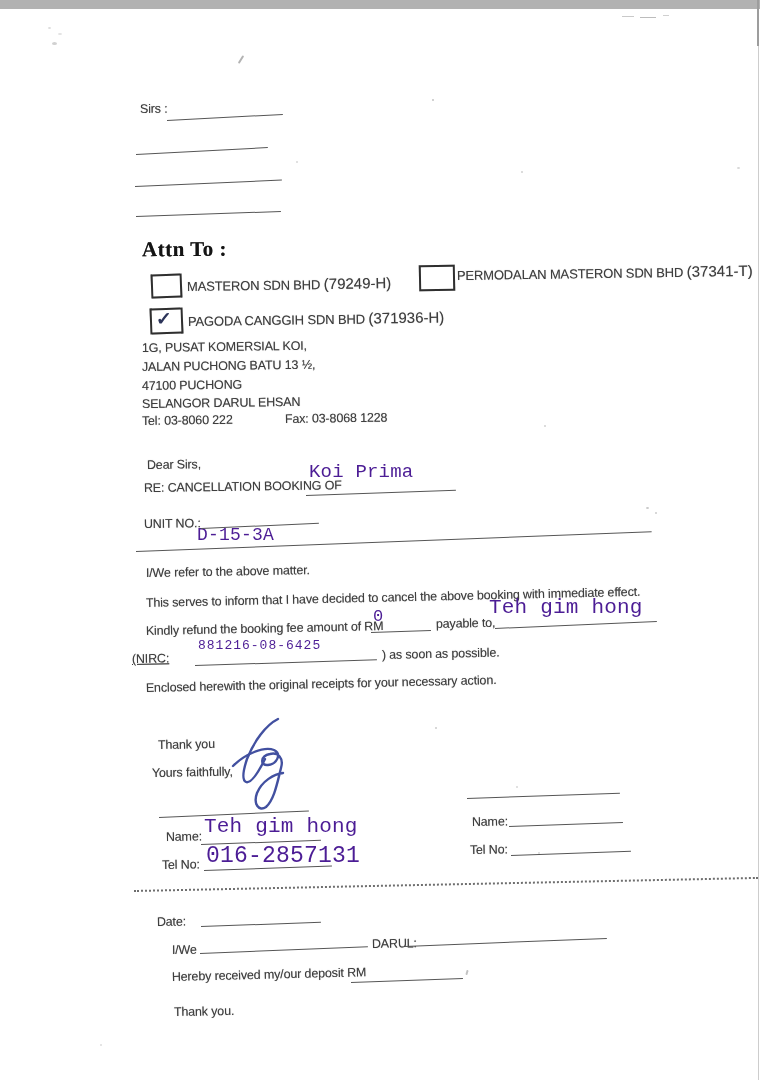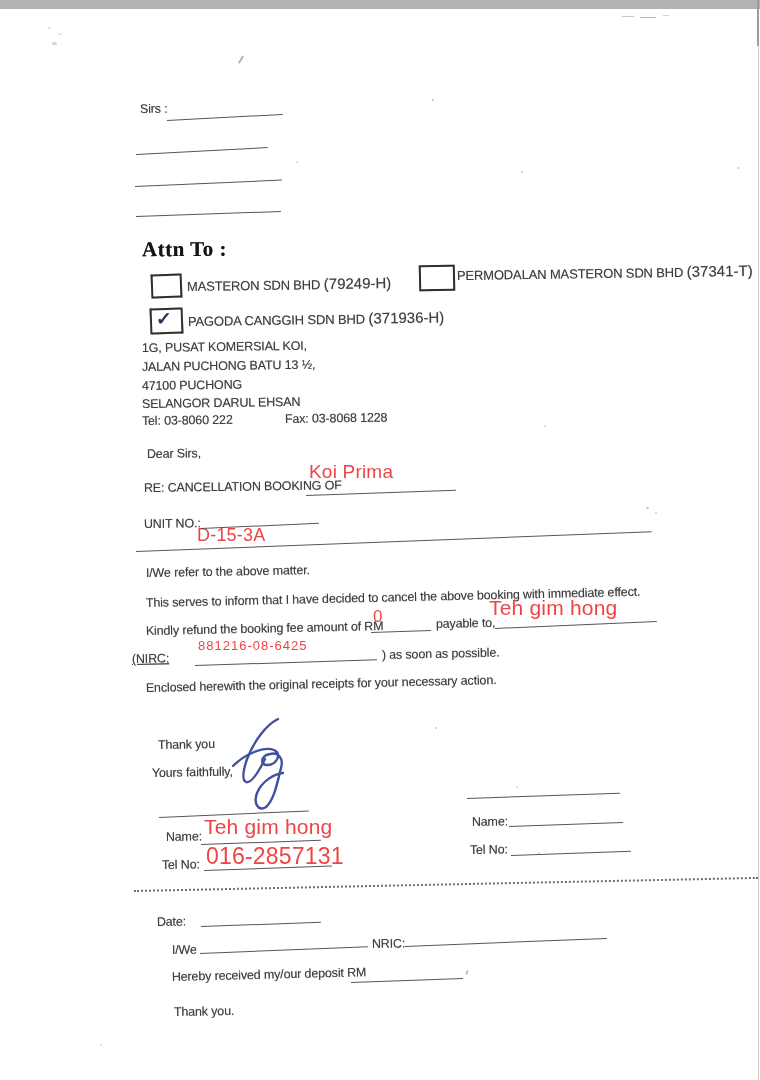--- a/index.html
+++ b/index.html
@@ -10,22 +10,22 @@
   
   .s{
     position:absolute;white-space:nowrap;color:#3e3e3e;
     font-size:12.5px;letter-spacing:-0.15px;
     text-shadow:0 0 0.7px rgba(70,70,70,.55);
     transform-origin:left bottom;
   }
   .cap{font-size:13px;}
   
   .typed{
-    position:absolute;white-space:nowrap;color:#ef4444;
-    font-family:Liberation Sans, sans-serif;letter-spacing:0.2px;
+    position:absolute;white-space:nowrap;color:#4c1d95;
+    font-family:Liberation Mono, monospace;letter-spacing:0.2px;
     transform-origin:left bottom;
   }
   
   .ln{
     position:absolute;height:0;border-top:1.3px solid #565656;
     transform-origin:left center;
   }
   .dotted{
     position:absolute;height:0;border-top:2px dotted #6e6e6e;
     transform-origin:left center;
@@ -113,21 +113,21 @@
   <span class="reg">(371936-H)</span>
 </div>
 
 <div class="s t08" style="left:142px;top:341px;">1G, PUSAT KOMERSIAL KOI,</div>
 <div class="s t08" style="left:142px;top:360px;">JALAN PUCHONG BATU 13 ½,</div>
 <div class="s t08" style="left:142px;top:379px;">47100 PUCHONG</div>
 <div class="s t08" style="left:142px;top:397px;">SELANGOR DARUL EHSAN</div>
 <div class="s t08" style="left:142px;top:414px;">Tel: 03-8060 222</div>
 <div class="s t08" style="left:285px;top:412px;">Fax: 03-8068 1228</div>
 
-<div class="s t08" style="left:147px;top:447px;">Dear Sirs,</div>
+<div class="s t08" style="left:147px;top:458px;">Dear Sirs,</div>
 <div class="typed" style="left:309px;top:461px;font-size:19px;">Koi Prima</div>
 <div class="s t08" style="left:144px;top:481px;">RE: CANCELLATION BOOKING OF</div>
 <div class="ln t2" style="left:306px;top:495px;width:150px;"></div>
 <div class="typed" style="left:197px;top:525px;font-size:18px;">D-15-3A</div>
 <div class="s t08" style="left:144px;top:517px;">UNIT NO.:</div>
 <div class="ln t25" style="left:201px;top:528px;width:118px;"></div>
 <div class="ln t22" style="left:136px;top:551px;width:516px;"></div>
 
 <div class="s t1" style="left:146px;top:566px;">I/We refer to the above matter.</div>
 <div class="s t13" style="left:146px;top:596px;">This serves to inform that I have decided to cancel the above booking with immediate effect.</div>
@@ -169,17 +169,17 @@
 <div class="ln t2" style="left:509px;top:826px;width:114px;"></div>
 <div class="s t1" style="left:470px;top:843px;">Tel No:</div>
 <div class="ln t2" style="left:511px;top:855px;width:120px;"></div>
 
 <div class="dotted t12" style="left:134px;top:890px;width:624px;"></div>
 
 <div class="s t1" style="left:157px;top:915px;">Date:</div>
 <div class="ln t2" style="left:201px;top:926px;width:120px;"></div>
 <div class="s t1" style="left:172px;top:943px;">I/We</div>
 <div class="ln t23" style="left:200px;top:953px;width:168px;"></div>
-<div class="s t1" style="left:372px;top:937px;">NRIC:</div>
+<div class="s t1" style="left:372px;top:937px;">DARUL:</div>
 <div class="ln t23" style="left:405px;top:946px;width:202px;"></div>
 <div class="s t14" style="left:172px;top:970px;">Hereby received my/our deposit RM</div>
 <div class="ln t2" style="left:351px;top:982px;width:112px;"></div>
 <div class="s t1" style="left:174px;top:1005px;">Thank you.</div>
 
 </body></html>

